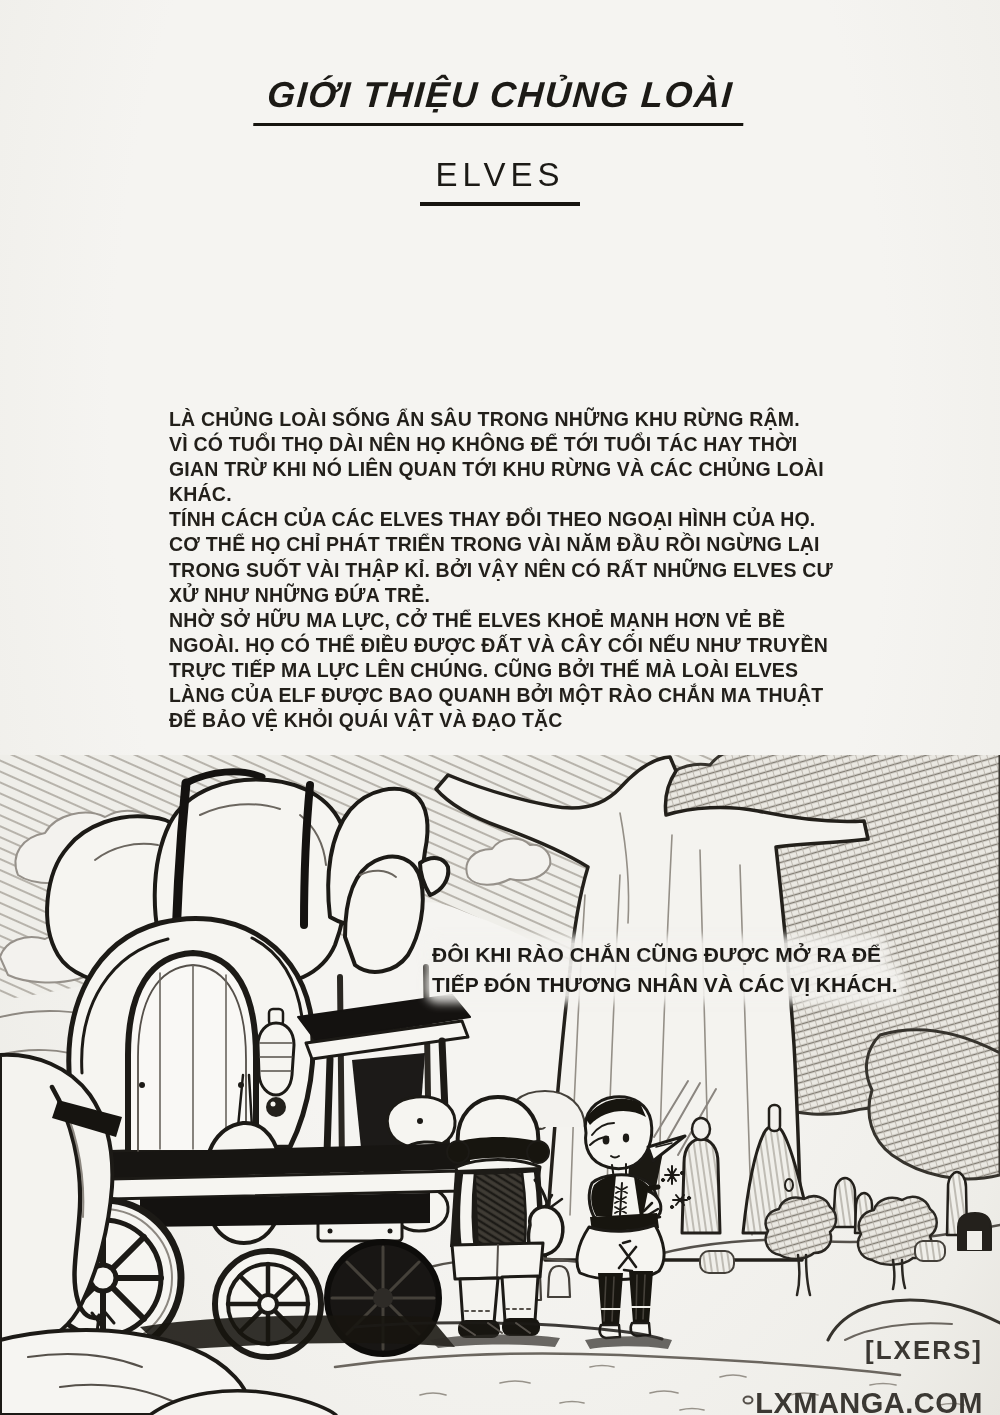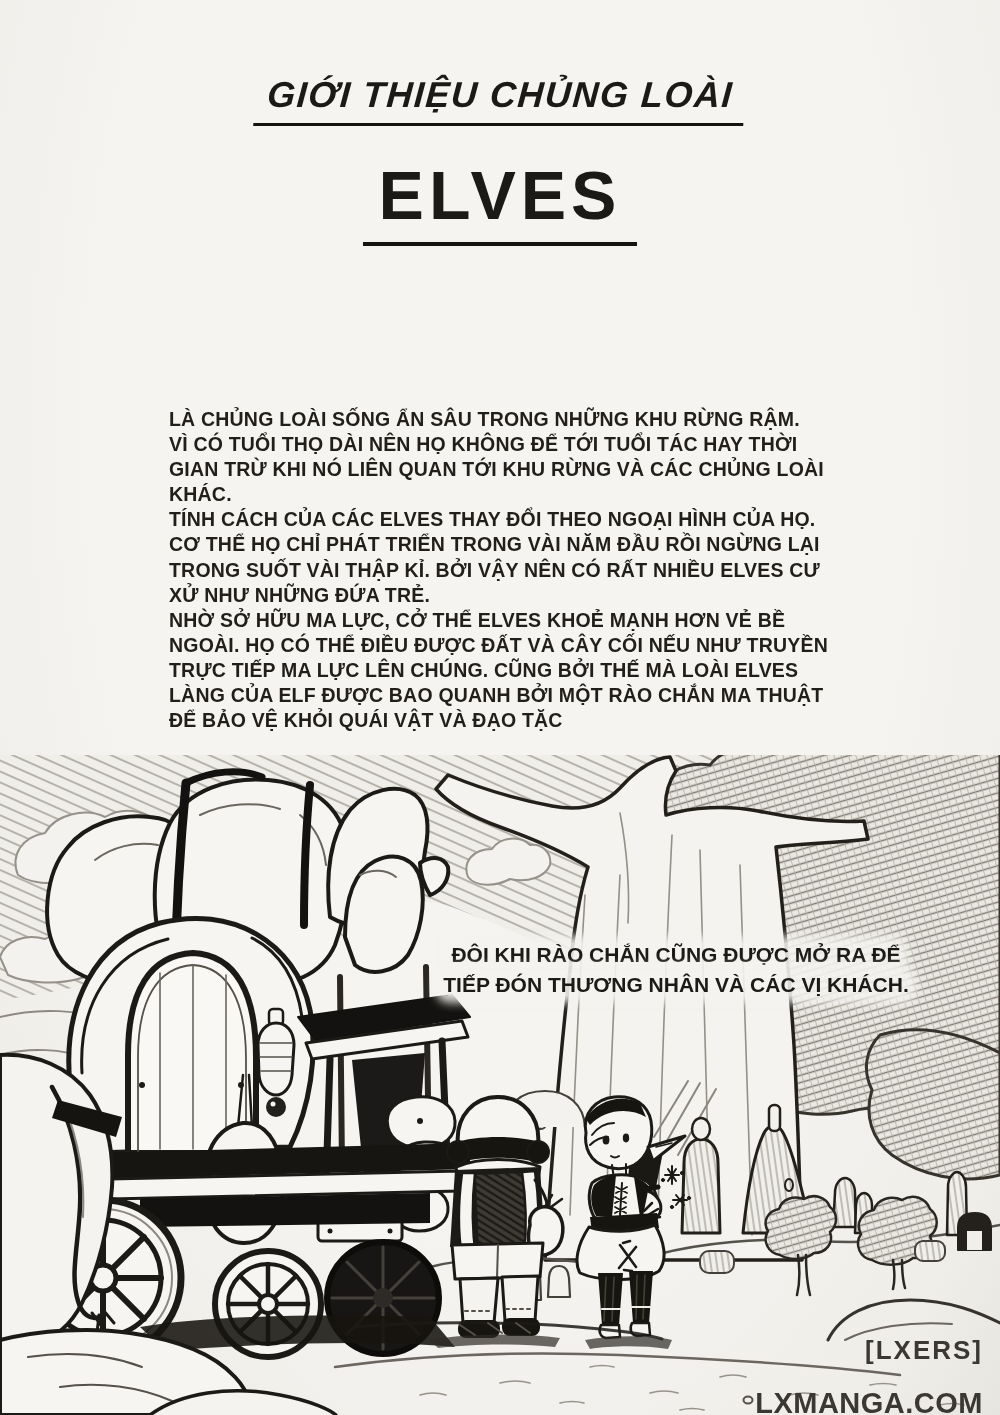--- a/index.html
+++ b/index.html
@@ -5,27 +5,27 @@
   html,body { margin:0; padding:0; background:#d8d6d1; }
   .page {
     position:relative; width:1000px; height:1415px; overflow:hidden;
     background: radial-gradient(ellipse at 50% 30%, #f5f4f1 55%, #eeede8 88%, #e7e5df 100%);
     font-family:"Liberation Sans","DejaVu Sans",sans-serif; color:#1c1a16;
   }
   .kicker { position:absolute; top:74px; left:0; right:0; text-align:center; z-index:5; }
   .kicker span{ display:inline-block; font-size:36px; font-weight:bold; font-style:italic;
     letter-spacing:1.5px; border-bottom:3px solid #16140f; padding:0 12px 7px; transform:skewX(-4deg); }
   .species { position:absolute; top:156px; left:0; right:0; text-align:center; z-index:5; }
-  .species span{ display:inline-block; font-size:68px; font-weight:bold; letter-spacing:5px;
+  .species span{ display:inline-block; font-size:33px; font-weight:normal; letter-spacing:5px;
     border-bottom:4px solid #16140f; padding:0 16px 8px; }
   .desc { position:absolute; left:157px; top:407px; z-index:5; }
   .desc .ln { font-size:19.5px; font-weight:bold; line-height:25.1px; letter-spacing:0.2px;
     white-space:nowrap; color:#221f1a;margin-left:12px; }
   .illu { position:absolute; left:0; top:755px; width:1000px; height:660px; z-index:1; }
-  .caption { position:absolute; left:432px; top:940px; width:488px; text-align:center; z-index:4; }
+  .caption { position:absolute; left:432px; top:940px; width:488px; text-align:left; z-index:4; }
   .caption .cl { font-size:21px; font-weight:bold; line-height:30px; white-space:nowrap; }
   .caption .cl span { background:rgba(244,243,239,0.88); box-shadow:0 0 10px 7px rgba(244,243,239,0.88);
     border-radius:6px; }
   .watermark { position:absolute; right:17px; top:1336px; text-align:right; z-index:6;
     color:#3b3833; line-height:1.08; }
   .wm1 { font-size:26px; font-weight:bold; letter-spacing:2px; }
   .wm2 { font-size:29px; font-weight:bold; letter-spacing:0.5px;margin-top:24px; }
   svg * { stroke-linecap:round; stroke-linejoin:round; }
 </style>
 </head>
@@ -41,21 +41,21 @@
     <span>ELVES</span>
   </div>
 
   <div class="desc">
     <div class="ln">LÀ CHỦNG LOÀI SỐNG ẨN SÂU TRONG NHỮNG KHU RỪNG RẬM.</div>
     <div class="ln">VÌ CÓ TUỔI THỌ DÀI NÊN HỌ KHÔNG ĐỂ TỚI TUỔI TÁC HAY THỜI</div>
     <div class="ln">GIAN TRỪ KHI NÓ LIÊN QUAN TỚI KHU RỪNG VÀ CÁC CHỦNG LOÀI</div>
     <div class="ln">KHÁC.</div>
     <div class="ln">TÍNH CÁCH CỦA CÁC ELVES THAY ĐỔI THEO NGOẠI HÌNH CỦA HỌ.</div>
     <div class="ln">CƠ THỂ HỌ CHỈ PHÁT TRIỂN TRONG VÀI NĂM ĐẦU RỒI NGỪNG LẠI</div>
-    <div class="ln">TRONG SUỐT VÀI THẬP KỈ. BỞI VẬY NÊN CÓ RẤT NHIỀU ELVES CƯ</div>
+    <div class="ln">TRONG SUỐT VÀI THẬP KỈ. BỞI VẬY NÊN CÓ RẤT NHỮNG ELVES CƯ</div>
     <div class="ln">XỬ NHƯ NHỮNG ĐỨA TRẺ.</div>
     <div class="ln">NHỜ SỞ HỮU MA LỰC, CỞ THỂ ELVES KHOẺ MẠNH HƠN VẺ BỀ</div>
     <div class="ln">NGOÀI. HỌ CÓ THỂ ĐIỀU ĐƯỢC ĐẤT VÀ CÂY CỐI NẾU NHƯ TRUYỀN</div>
     <div class="ln">TRỰC TIẾP MA LỰC LÊN CHÚNG. CŨNG BỞI THẾ MÀ LOÀI ELVES</div>
     <div class="ln">LÀNG CỦA ELF ĐƯỢC BAO QUANH BỞI MỘT RÀO CHẮN MA THUẬT</div>
     <div class="ln">ĐỂ BẢO VỆ KHỎI QUÁI VẬT VÀ ĐẠO TẶC</div>
   </div>
 
   <div class="caption">
     <div class="cl"><span>ĐÔI KHI RÀO CHẮN CŨNG ĐƯỢC MỞ RA ĐỂ</span></div>

